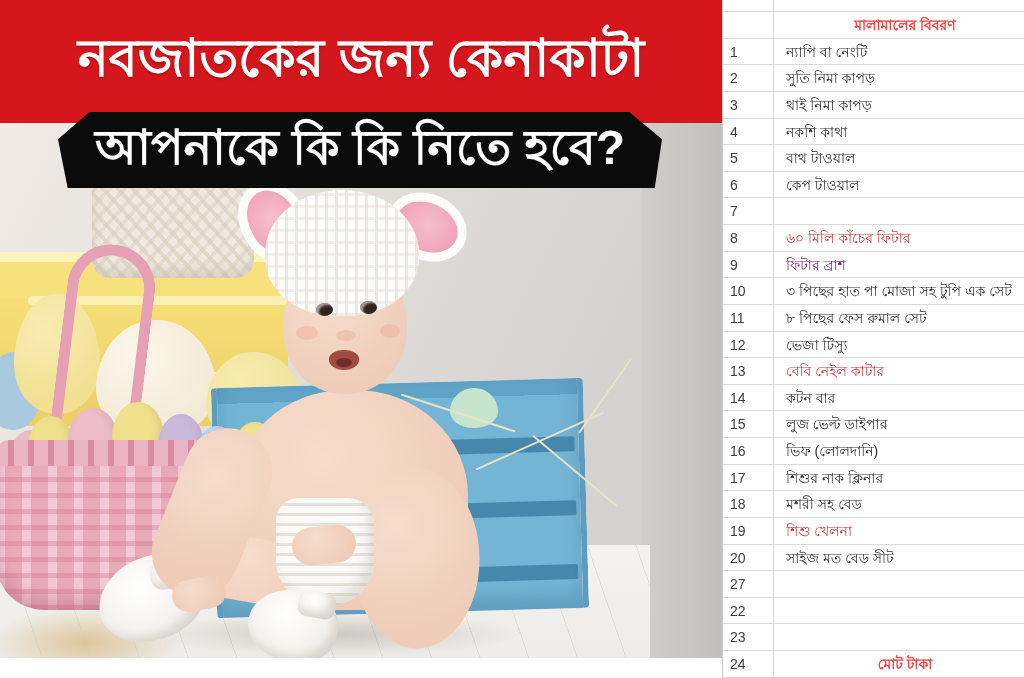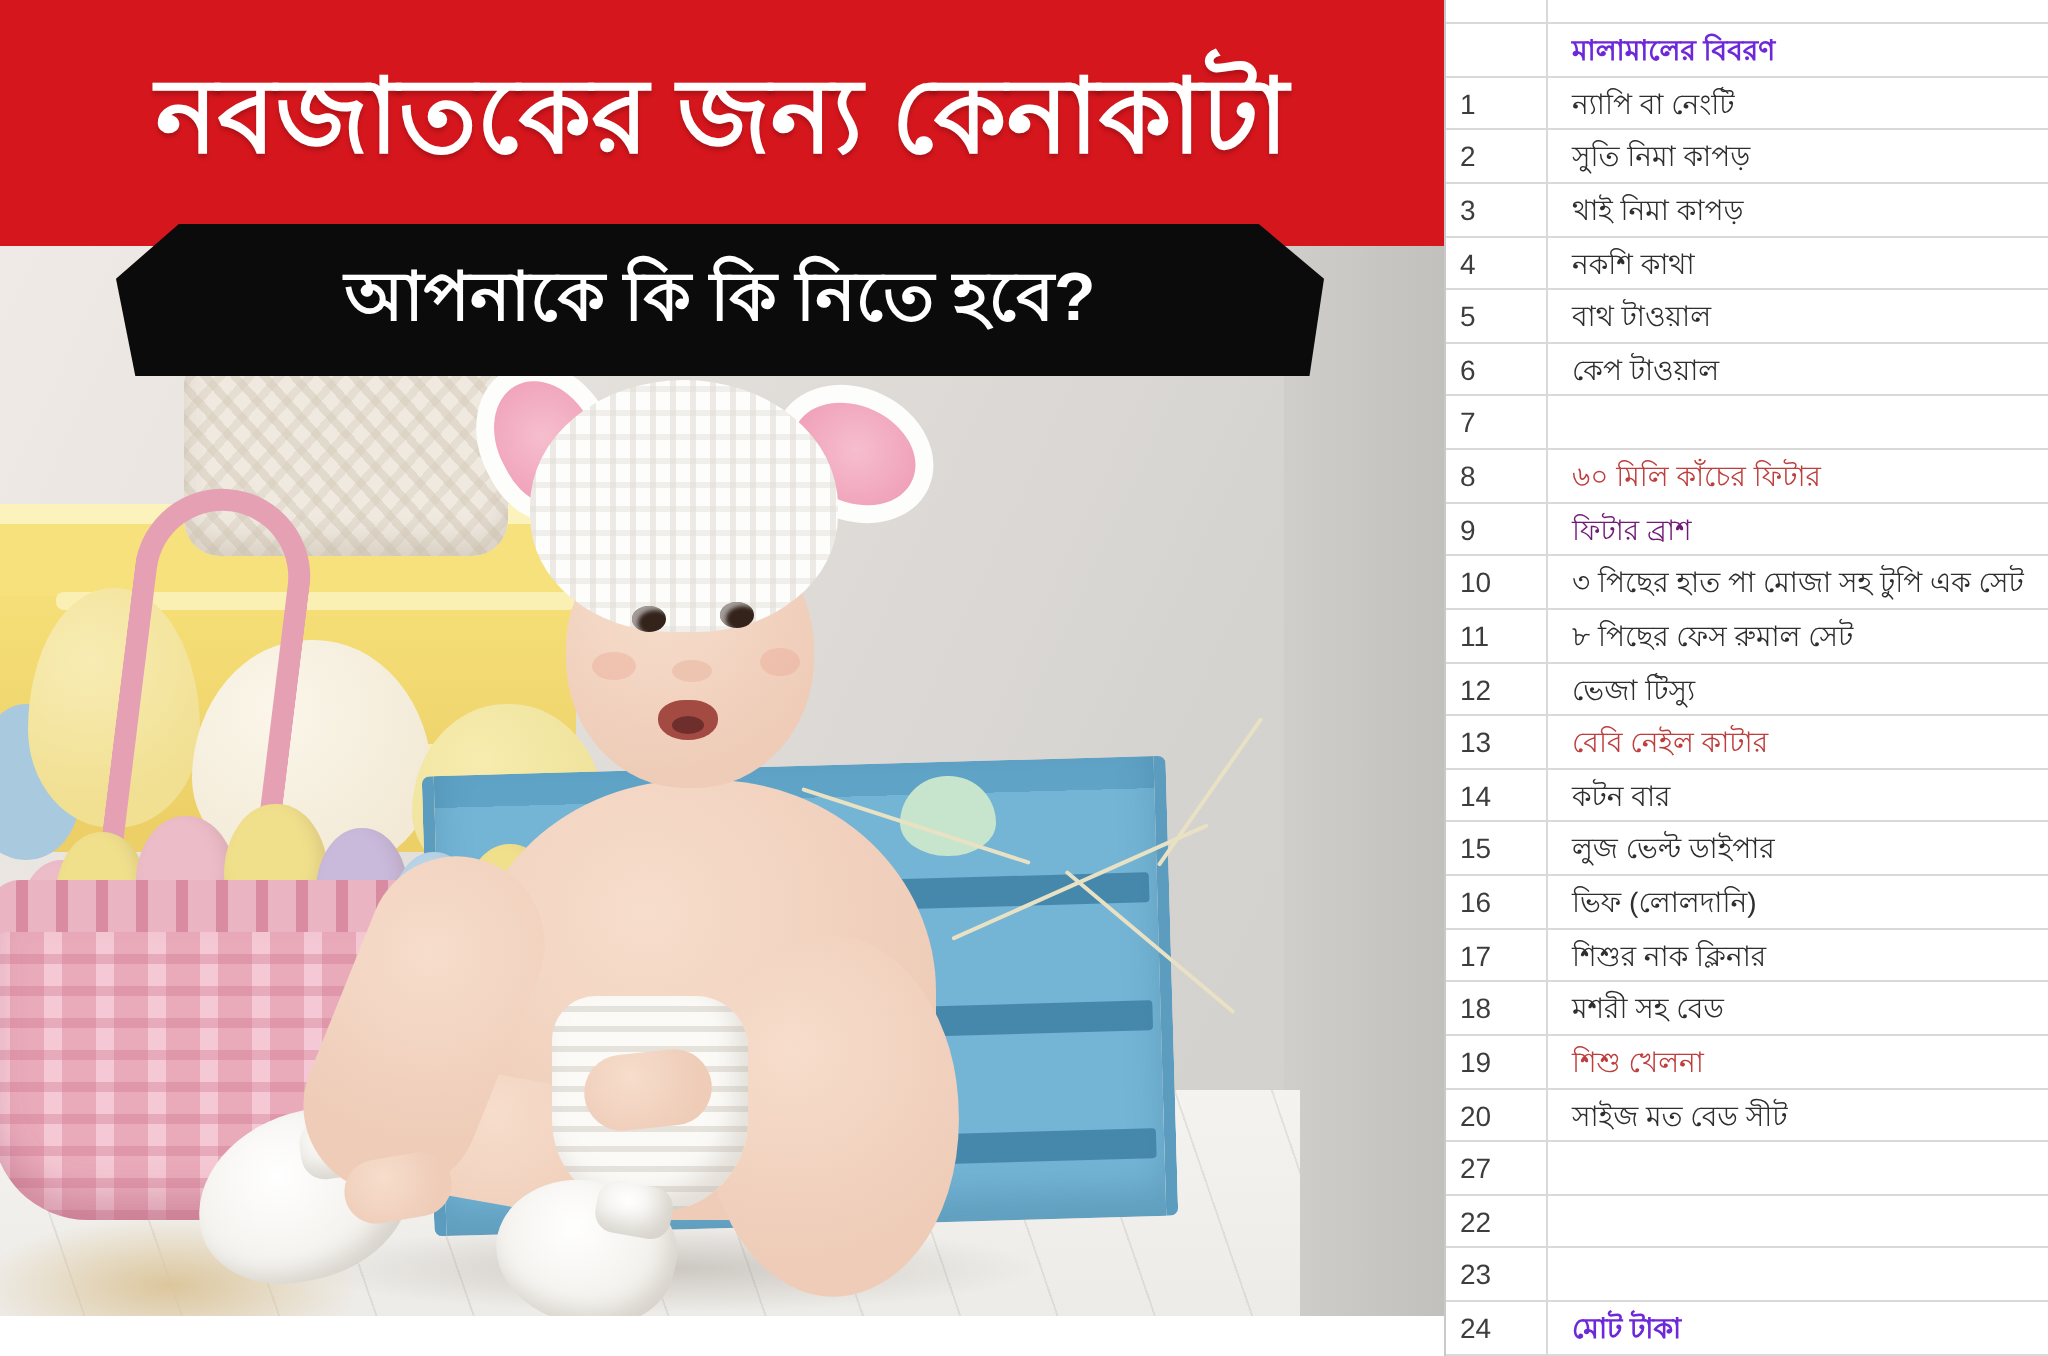--- a/index.html
+++ b/index.html
@@ -75,31 +75,31 @@
   .diaper{background:
         repeating-linear-gradient(0deg,rgba(208,202,192,.5) 0 3px,transparent 3px 10px),#fbfaf7;
         box-shadow:inset -6px -8px 12px rgba(180,172,160,.35);}
 
   
   #title-banner{left:0;top:0;width:722px;height:123px;display:flex;align-items:center;justify-content:center;}
   #title-banner span{color:#fff;font-weight:700;font-size:52px;white-space:nowrap;
                      text-shadow:0 2px 2px rgba(0,0,0,.18);}
   #subtitle-banner{left:58px;top:112px;width:604px;height:76px;display:flex;align-items:center;justify-content:center;
        clip-path:polygon(5.2% 0%,94.6% 0%,100% 36%,98.8% 100%,1.6% 100%,0% 36%);}
-  #subtitle-banner span{color:#fff;font-weight:700;font-size:34px;white-space:nowrap;}
+  #subtitle-banner span{color:#fff;font-weight:700;font-size:48px;white-space:nowrap;}
 
   
   #table{left:722px;top:0;width:302px;height:678px;background:#fff;border-left:1px solid #c9c9c9;}
   .trow{display:flex;height:26.64px;}
   .trow,.tsliver{border-bottom:1px solid #d9d9d9;}
   .tsliver{height:12px;display:flex;}
   .tnum{width:51px;flex:0 0 51px;border-right:1px solid #d9d9d9;
         padding-left:7px;font-size:14px;color:#3d3d3d;line-height:26px;}
   .tlabel{flex:1;padding-left:12px;font-size:14px;color:#2e2e2e;line-height:26px;white-space:nowrap;overflow:visible;}
-  .tlabel.bold{font-weight:700;color:#6d28d9;}
+  .tlabel.bold{font-weight:700;color:#ef4444;text-align:center;}
 </style>
 </head>
 <body>
 
 <div id="stage">
 
   <div id="photo" class="abs">
     <div class="abs wall-band"></div>
     <div class="abs floor"></div>
     <div class="abs straw-patch"></div>

